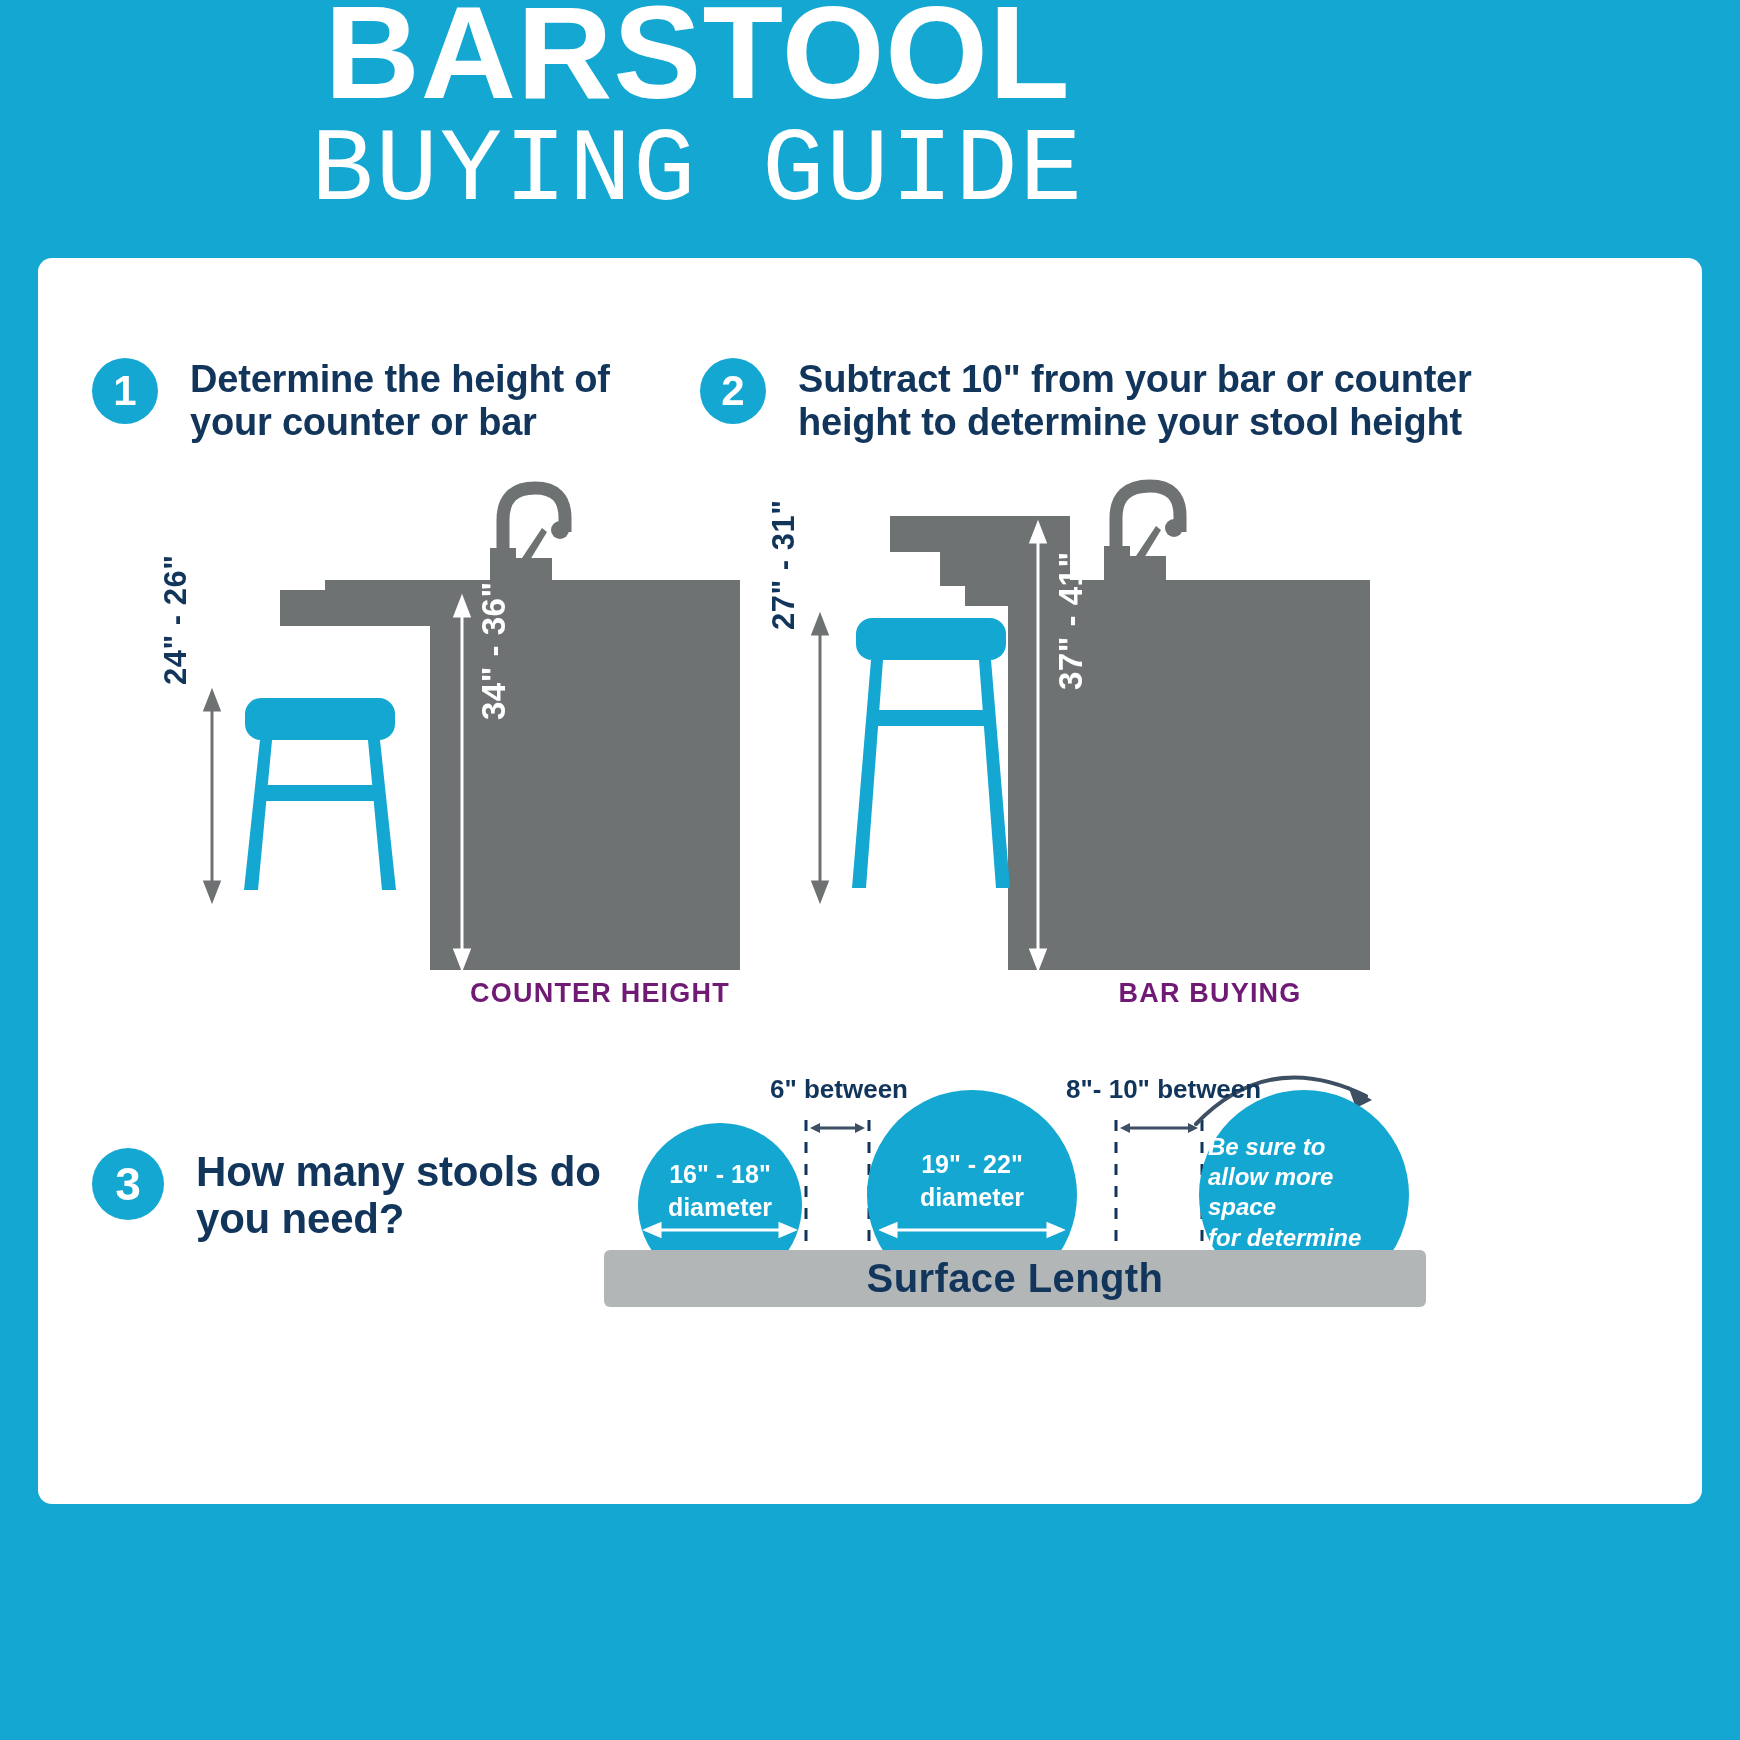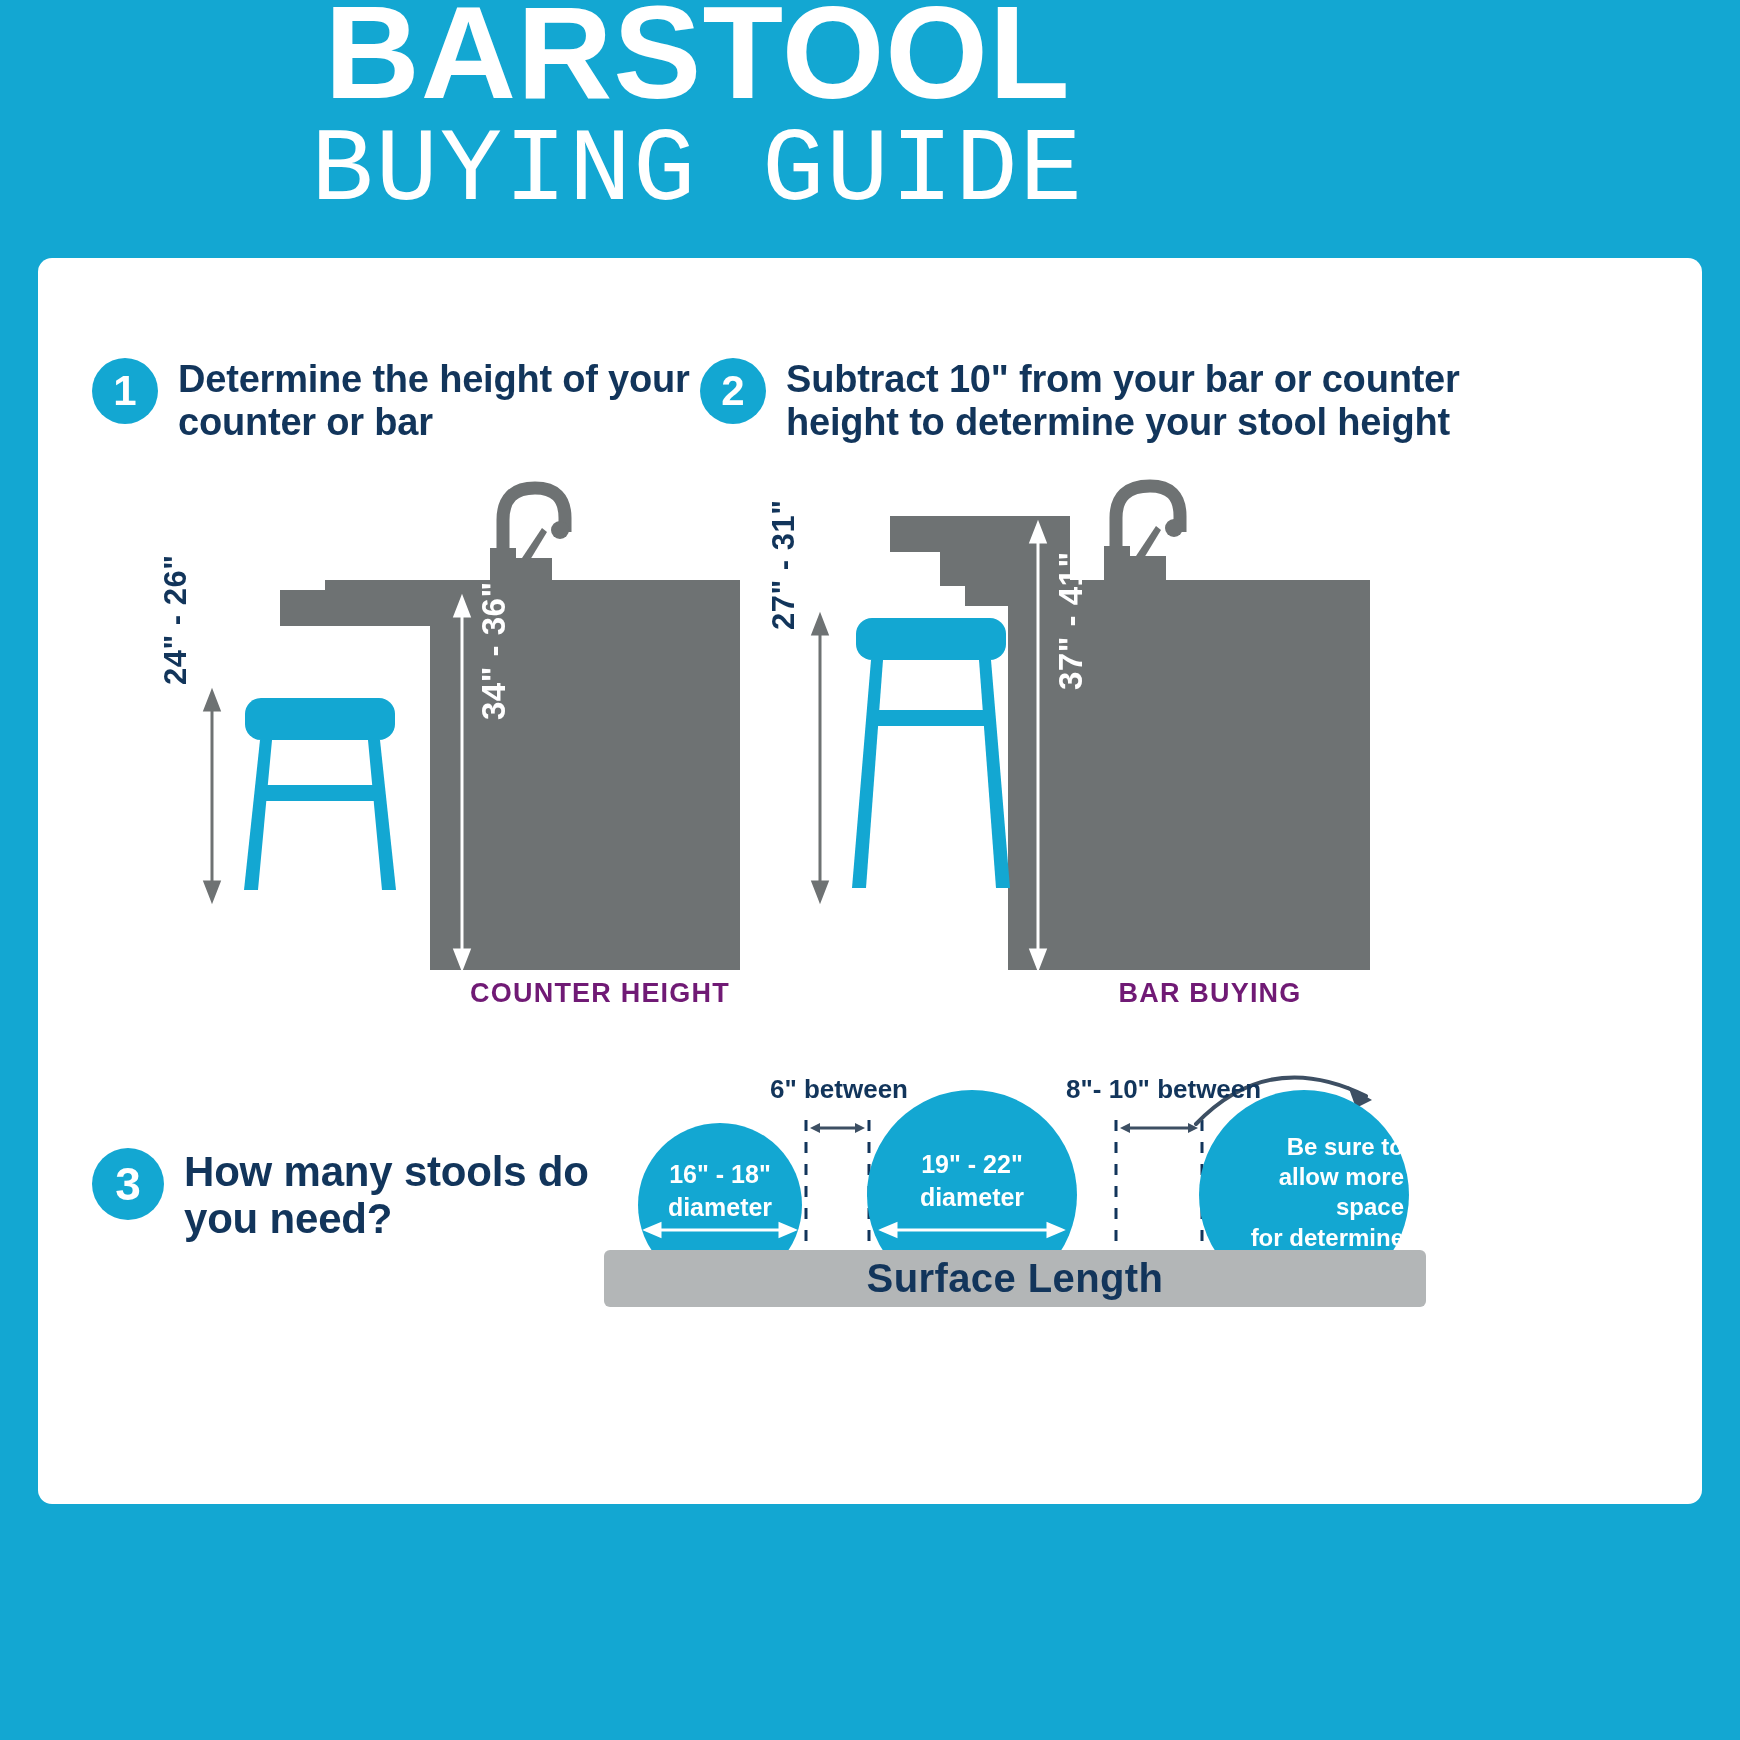--- a/index.html
+++ b/index.html
@@ -36,21 +36,21 @@
   
   .step{position:absolute;display:flex;align-items:flex-start;}
   .badge{
     width:66px;height:66px;border-radius:50%;
     background:#13A7D2;color:#ffffff;
     font-size:42px;font-weight:bold;
     display:flex;align-items:center;justify-content:center;
     flex:0 0 auto;
   }
   .step-text{
-    margin-left:20px;color:#12355B;font-weight:bold;
+    margin-left:32px;color:#12355B;font-weight:bold;
     font-size:38px;line-height:1.14;letter-spacing:-0.2px;
   }
   #step1{left:92px;top:358px;width:600px;}
   #step2{left:700px;top:358px;width:830px;}
   #step3{left:92px;top:1148px;width:520px;}
   #step3 .badge{width:72px;height:72px;font-size:46px;}
   #step3 .step-text{font-size:42px;line-height:1.13;}
 
   
   .diagram{position:absolute;}
@@ -250,22 +250,22 @@
       <div>16" - 18"</div>
       <div>diameter</div>
     </div>
 
     <div style="position:absolute;left:288px;top:88px;width:160px;text-align:center;color:#ffffff;
                 font-weight:bold;font-size:25px;line-height:1.3;">
       <div>19" - 22"</div>
       <div>diameter</div>
     </div>
 
-    <div style="position:absolute;left:604px;top:72px;width:196px;text-align:right;color:#ffffff;
-                font-weight:bold;font-size:24px;line-height:1.26;">
+    <div style="position:absolute;left:604px;top:72px;width:196px;text-align:left;color:#ffffff;
+                font-weight:bold;font-size:24px;line-height:1.26;font-style:italic;">
       <div>Be sure to</div>
       <div>allow more space</div>
       <div>for determine</div>
       <div>that swivel</div>
     </div>
   </div>
 
   <div class="surface-bar">
     <span>Surface Length</span>
   </div>

